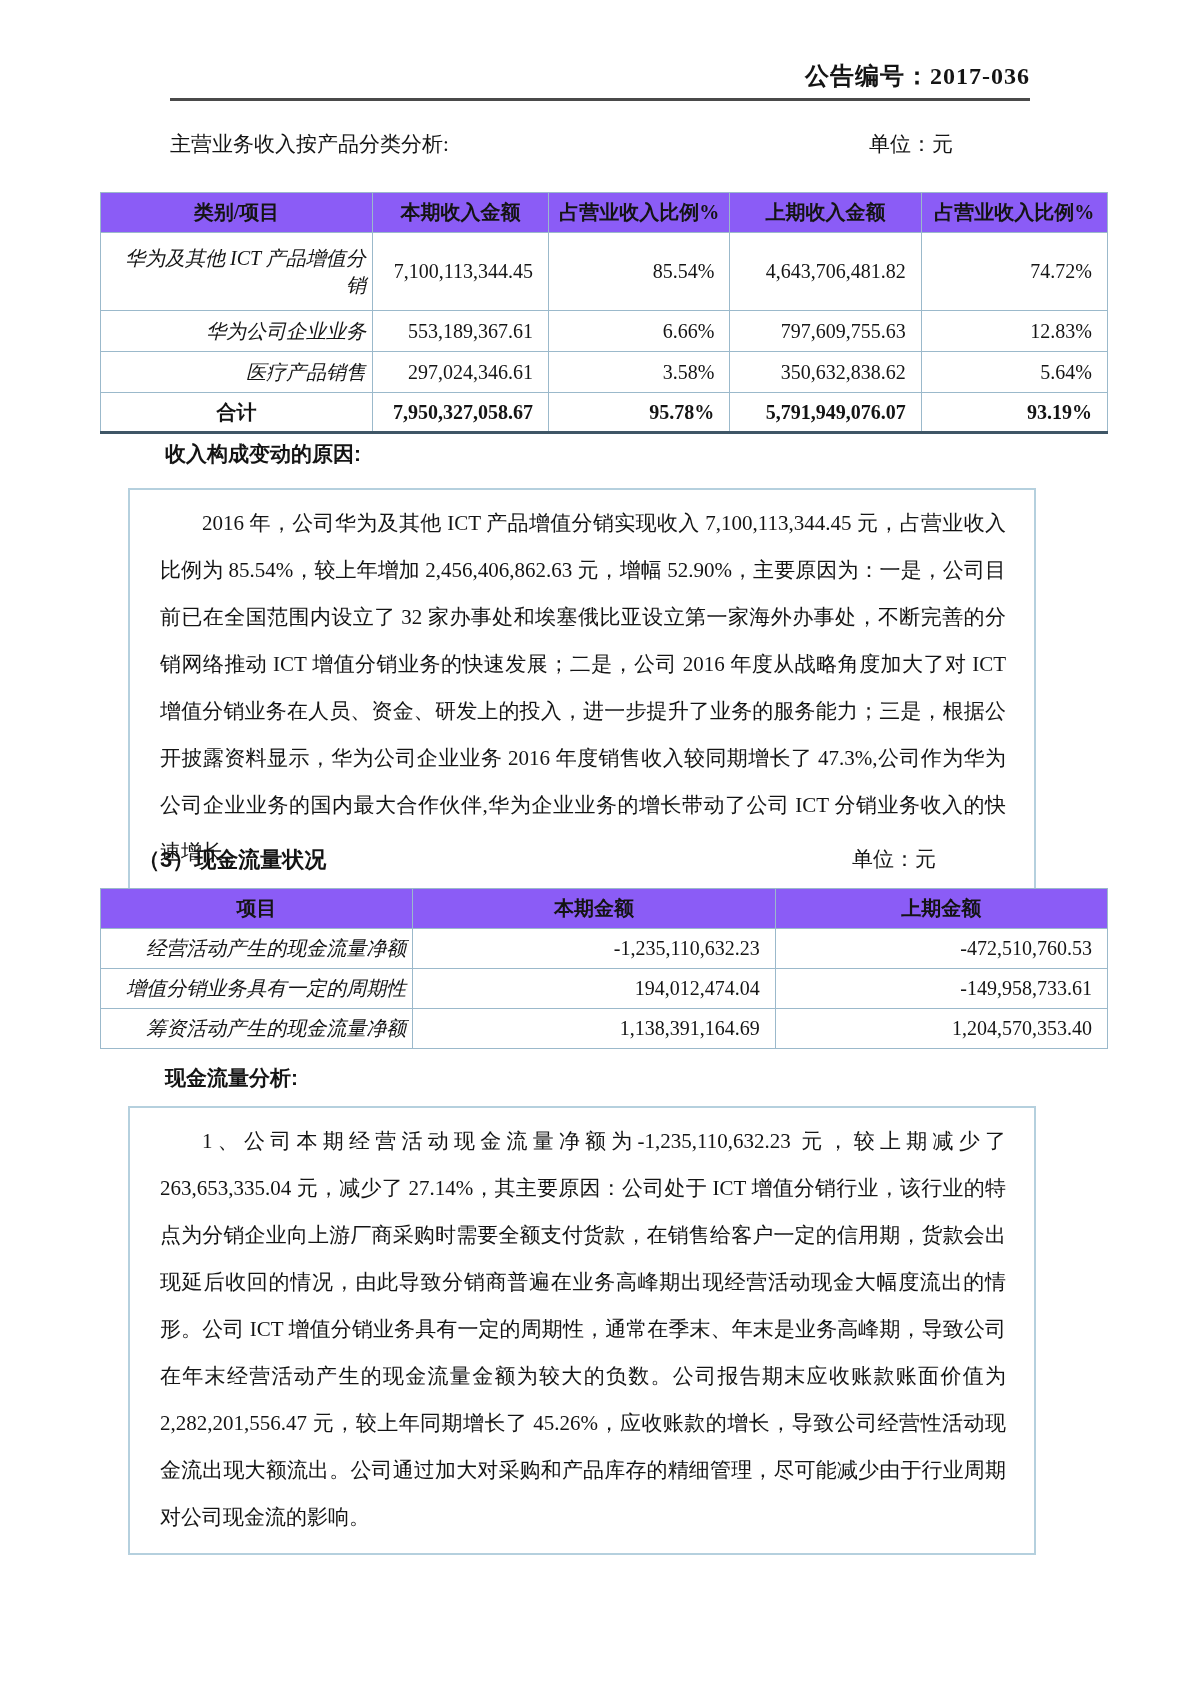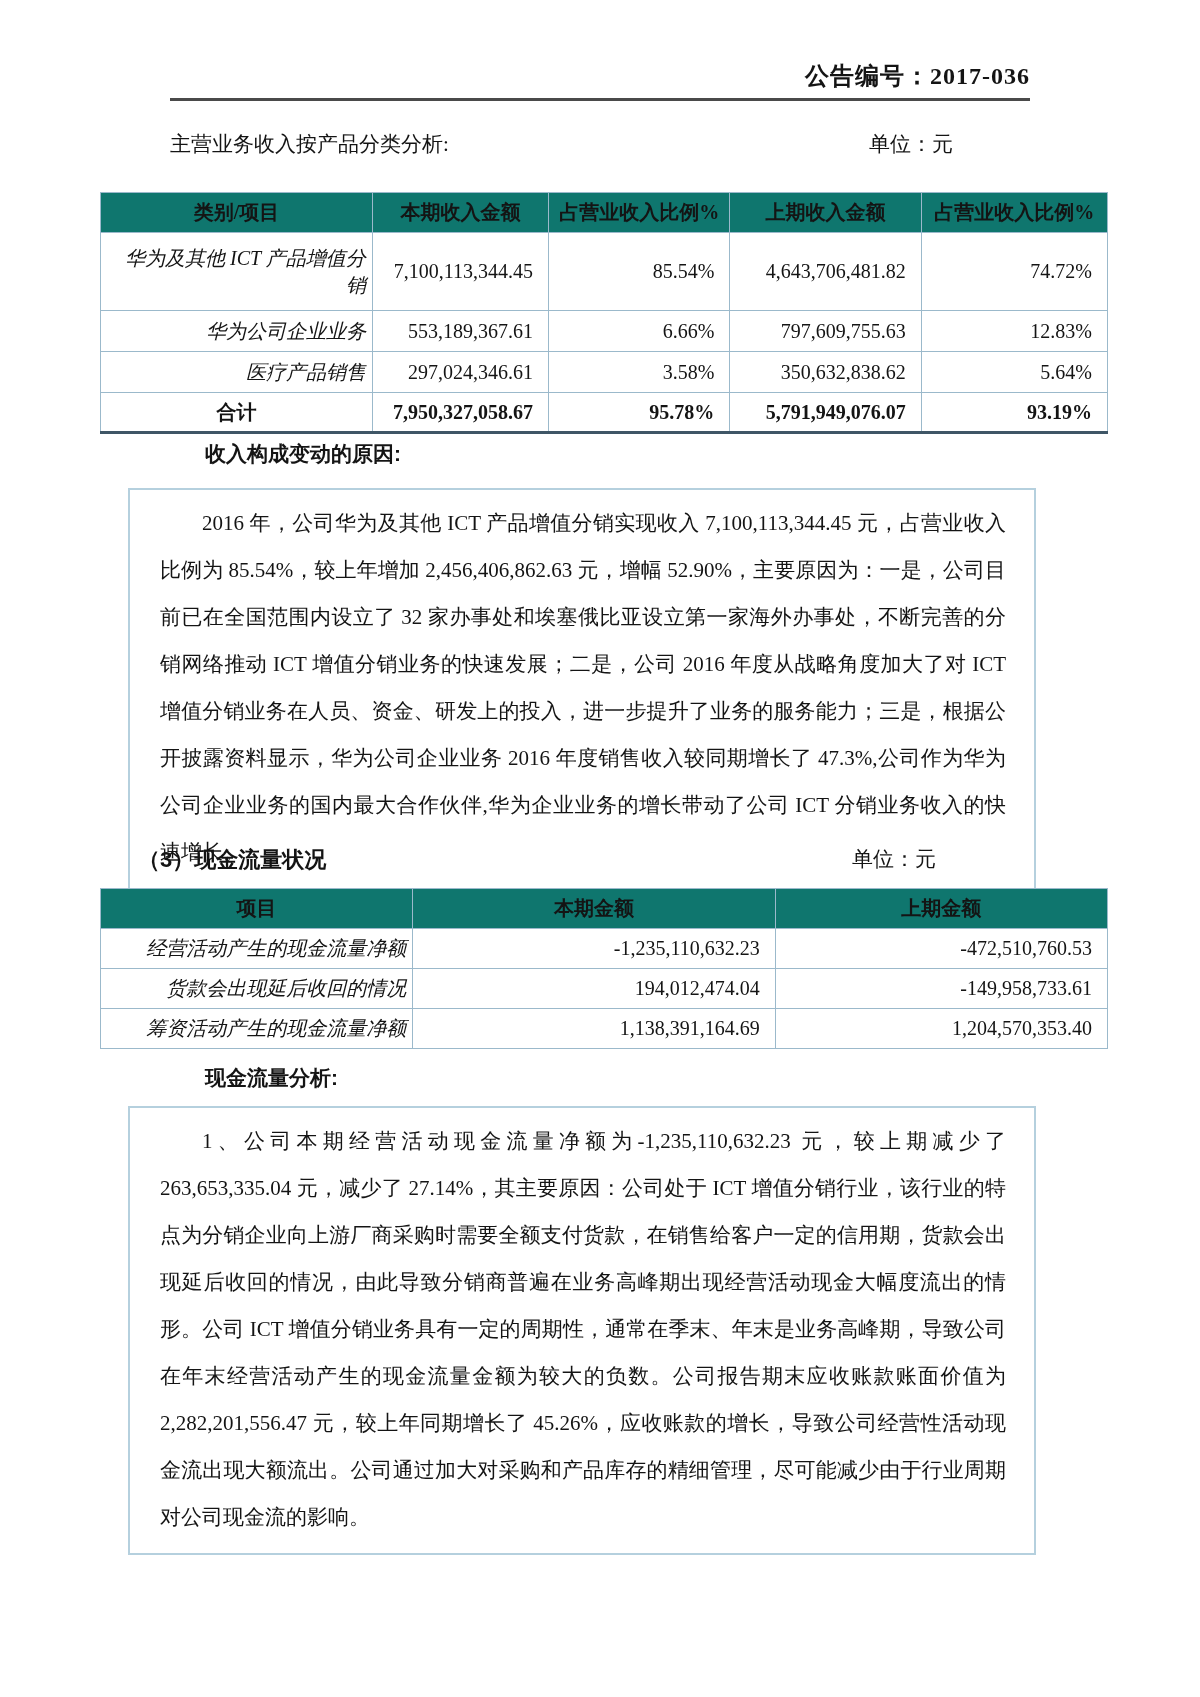--- a/index.html
+++ b/index.html
@@ -23,34 +23,33 @@
   .intro-row {
     position: absolute; top: 130px; left: 100px; width: 1008px;
     display: flex; justify-content: space-between; font-size: 21px;
   }
   .intro-row .lead { margin-left: 70px; }
   .intro-row .unit { margin-right: 155px; }
 
   table { border-collapse: collapse; table-layout: fixed; }
   .tbl { position: absolute; left: 100px; width: 1008px; font-size: 20px; }
   .tbl td, .tbl th { border: 1px solid #9bb9cb; padding: 2px 6px; vertical-align: middle; }
-  .tbl th { background: #0f766e; font-weight: bold; text-align: center; }
+  .tbl th { background: #8b5cf6; font-weight: bold; text-align: center; }
   .tbl1 { top: 192px; }
   .tbl1 th { height: 40px; }
   .tbl1 .r1 td { height: 78px; }
   .tbl1 .r td { height: 41px; }
   .tbl1 .total td { height: 40px; font-weight: bold; border-bottom: 3px solid #3f5666; }
   .cell-label { text-align: right; padding-left: 13px !important; font-style: italic; }
   .cell-num { text-align: right; padding-right: 15px !important; }
   .cell-center { text-align: center; }
 
   .section-label {
     position: absolute; left: 165px; font-size: 21px; font-weight: bold;
     font-family: "Liberation Sans", "DejaVu Sans", sans-serif;
-    margin-left: 40px;
   }
   .reason-label { top: 440px; }
   .analysis-label { top: 1064px; }
 
   .textbox {
     position: absolute; left: 100px; width: 908px;
     border: 2px solid #b5d0de;
     padding: 10px 28px 12px 30px;
     font-size: 21px; line-height: 47px;
     text-align: justify; text-indent: 42px; margin-left: 28px;
@@ -157,21 +156,21 @@
         <th>上期金额</th>
       </tr>
     </thead>
     <tbody>
       <tr>
         <td class="cell-label">经营活动产生的现金流量净额</td>
         <td class="cell-num">-1,235,110,632.23</td>
         <td class="cell-num">-472,510,760.53</td>
       </tr>
       <tr>
-        <td class="cell-label">货款会出现延后收回的情况</td>
+        <td class="cell-label">增值分销业务具有一定的周期性</td>
         <td class="cell-num">194,012,474.04</td>
         <td class="cell-num">-149,958,733.61</td>
       </tr>
       <tr>
         <td class="cell-label">筹资活动产生的现金流量净额</td>
         <td class="cell-num">1,138,391,164.69</td>
         <td class="cell-num">1,204,570,353.40</td>
       </tr>
     </tbody>
   </table>

